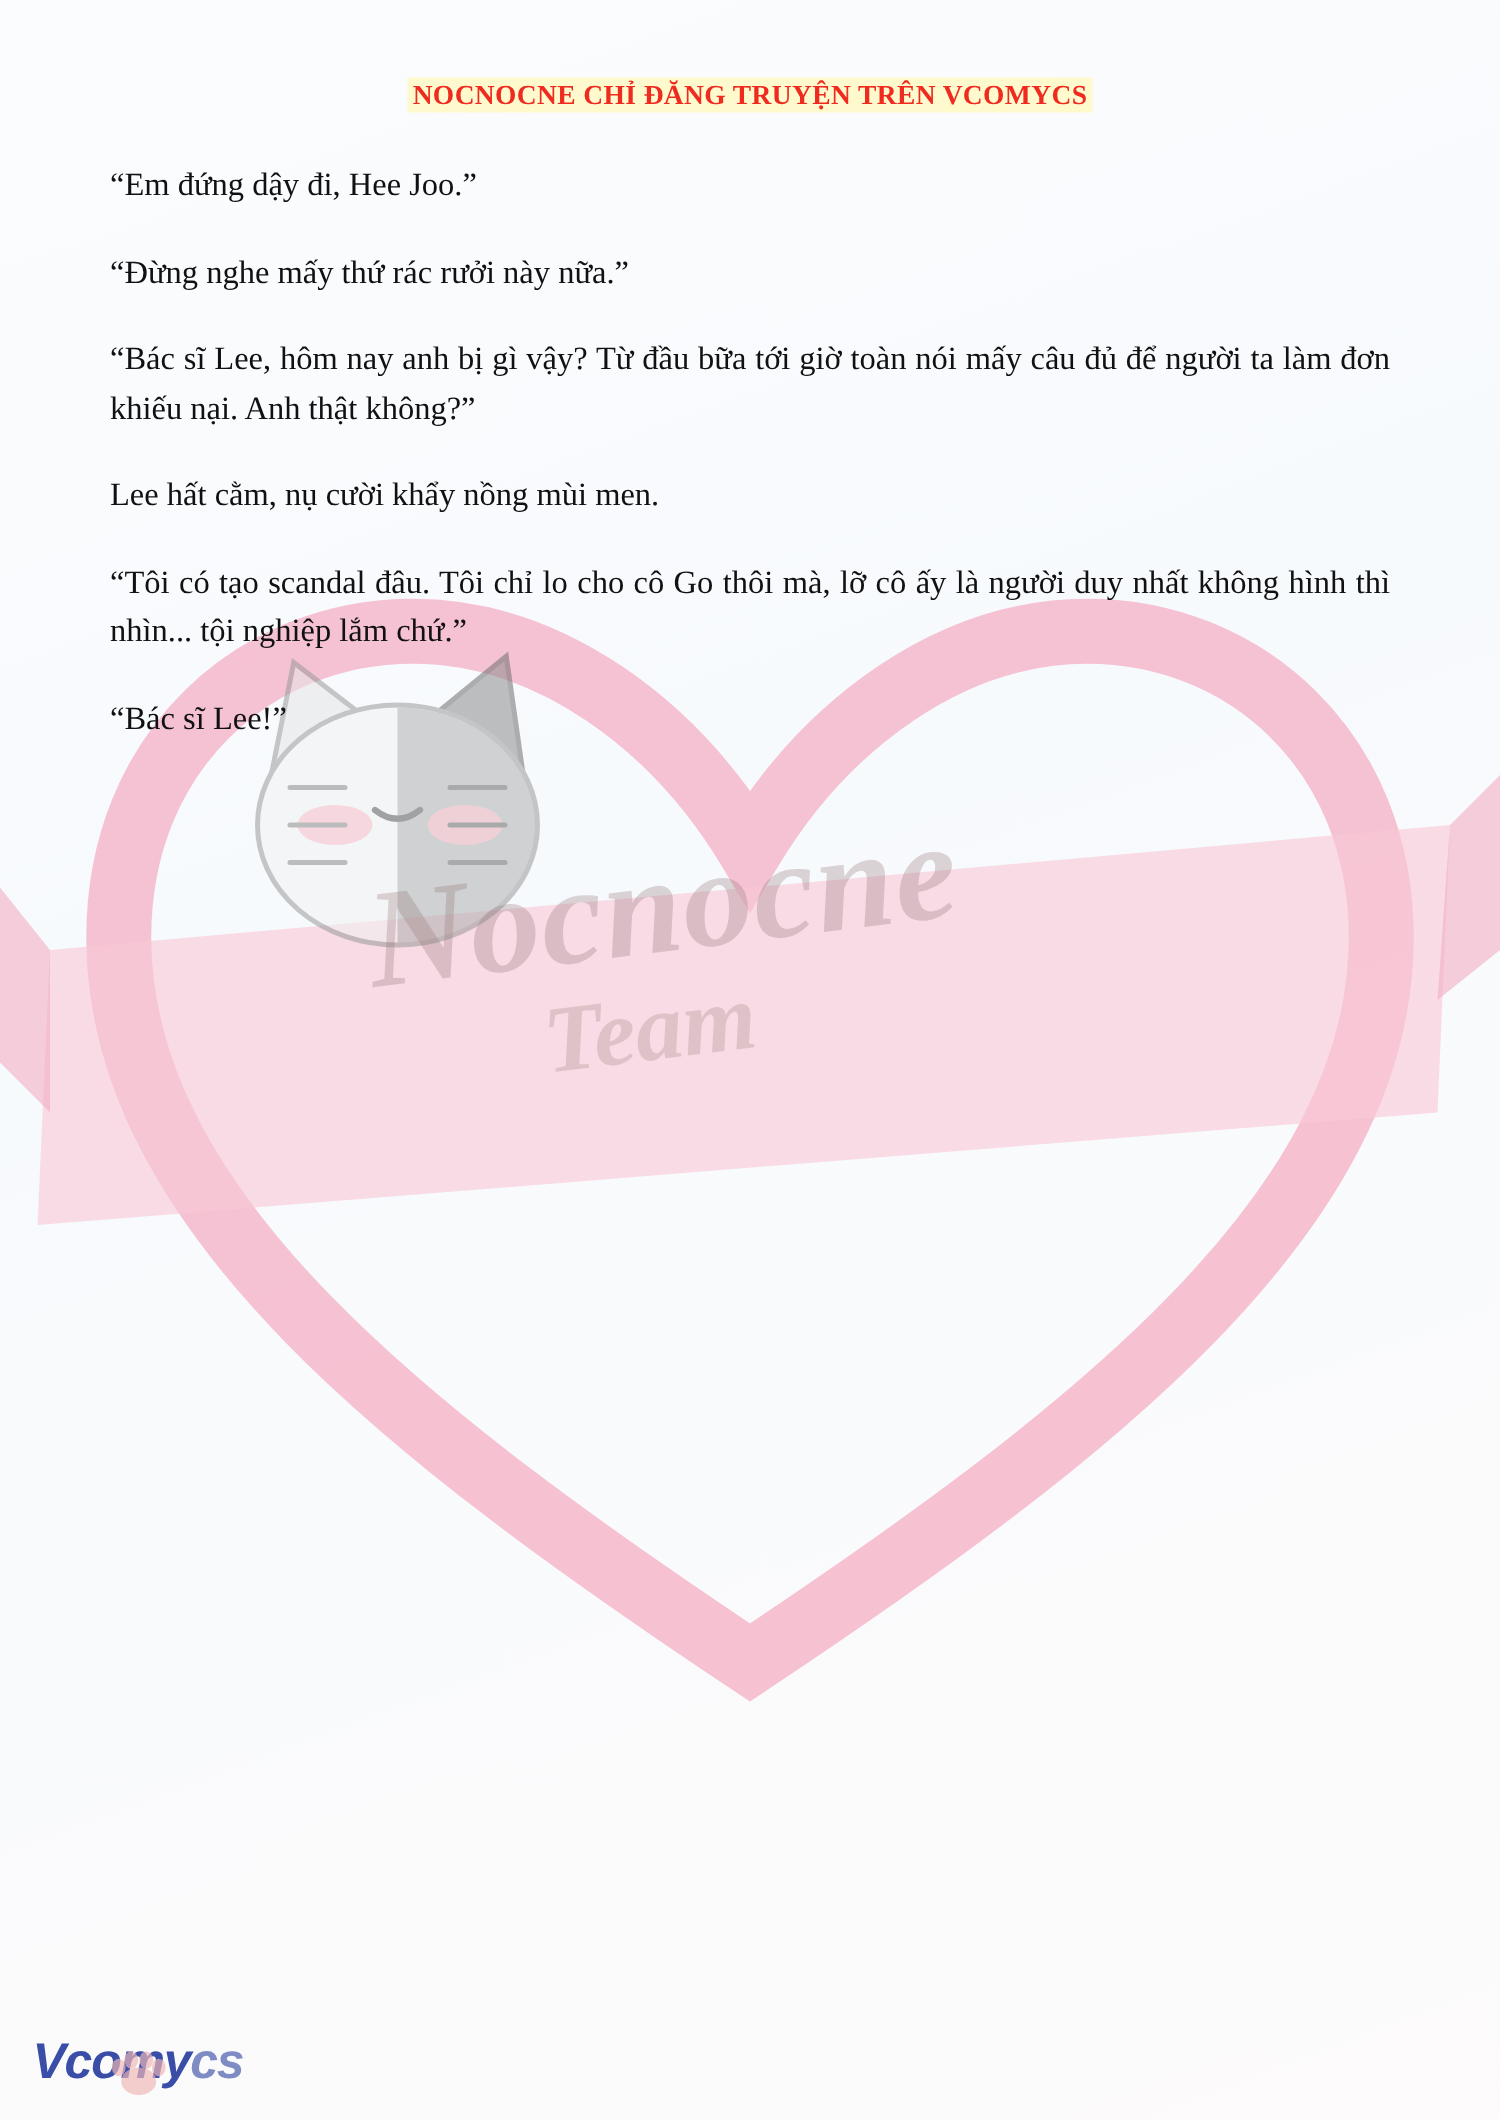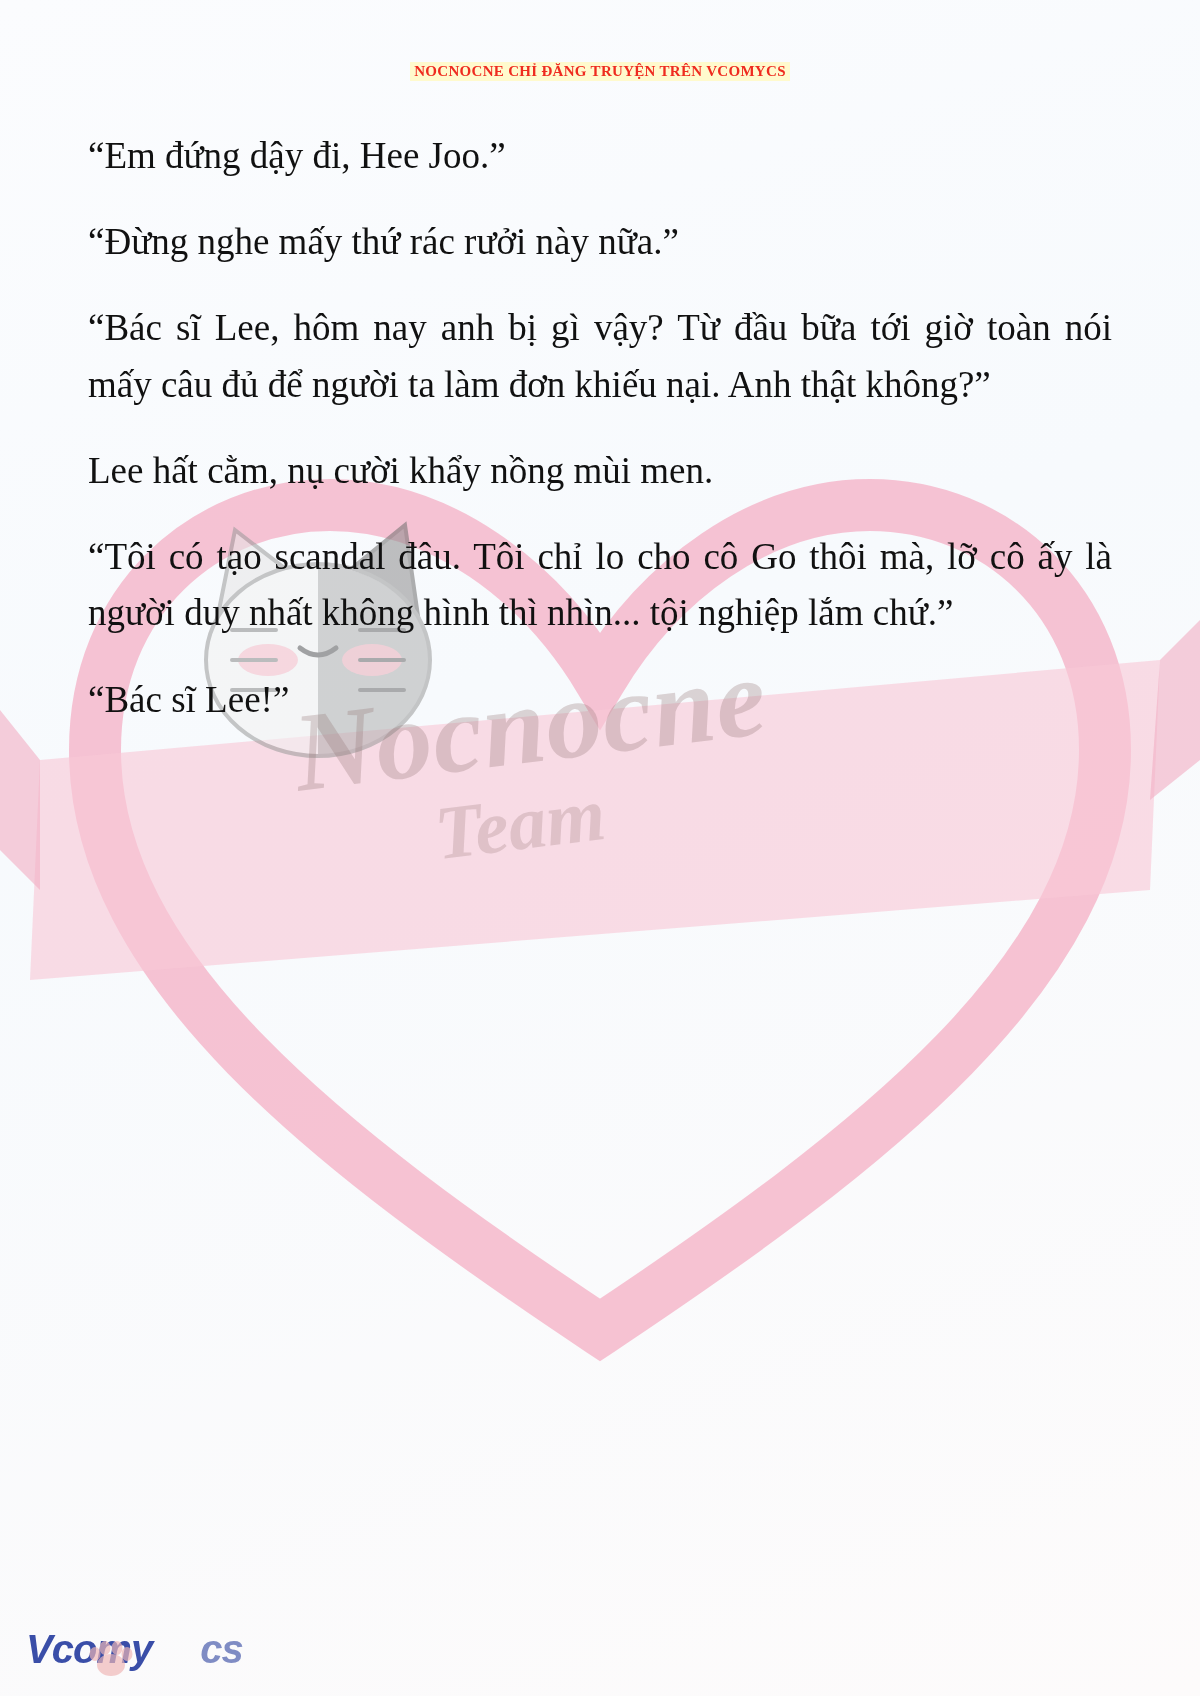--- a/index.html
+++ b/index.html
@@ -77,38 +77,38 @@
     left: 0;
     top: 62px;
     width: 1200px;
     text-align: center;
     z-index: 5;
   }
   .header-title {
     display: inline-block;
     font-family: "Liberation Serif", serif;
     font-weight: 700;
-    font-size: 15px;
+    font-size: 22px;
     letter-spacing: 0.3px;
     color: #ef2b1f;
     background: #fffacd;
     padding: 1px 4px;
   }
 
   
   .content {
     position: absolute;
     left: 88px;
     top: 128px;
     width: 1024px;
     z-index: 4;
   }
   .para {
     font-family: "Liberation Serif", serif;
-    font-size: 37px;
+    font-size: 26px;
     line-height: 1.52;
     color: #111111;
     text-align: justify;
     margin: 0 0 30px 0;
   }
   .para.short {
     text-align: left;
   }
 
   
@@ -123,21 +123,20 @@
   .logo-text {
     font-family: "Liberation Sans", sans-serif;
     font-weight: 700;
     font-style: italic;
     font-size: 40px;
     color: #3a4ea8;
     letter-spacing: -1px;
   }
   .logo-text .cs {
     color: #7f8cc4;
-    margin-left: 48px;
   }
   .logo-paw {
     position: absolute;
     left: 58px;
     bottom: -6px;
     width: 54px;
     height: 40px;
     opacity: 0.75;
   }
 </style>

